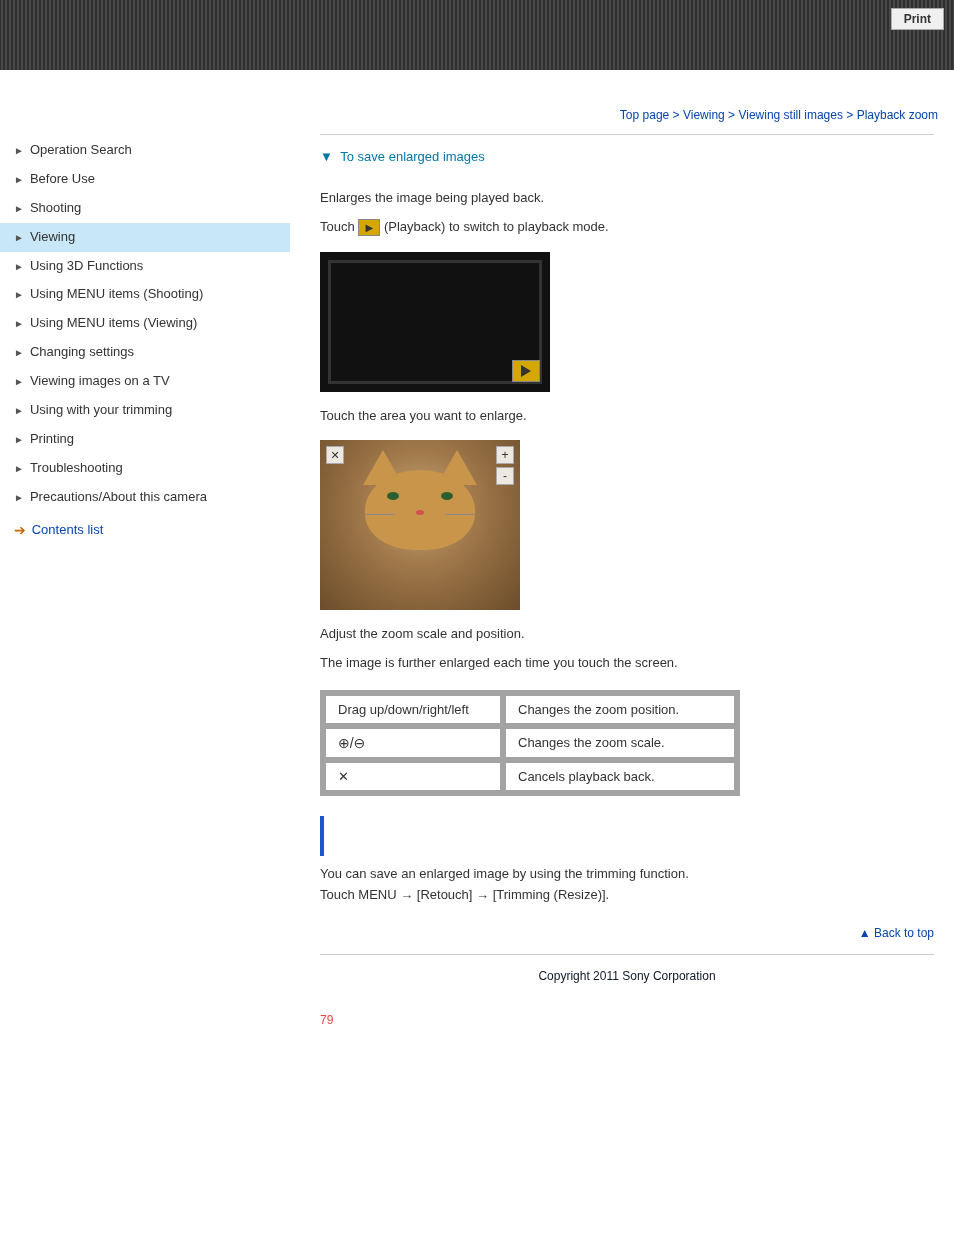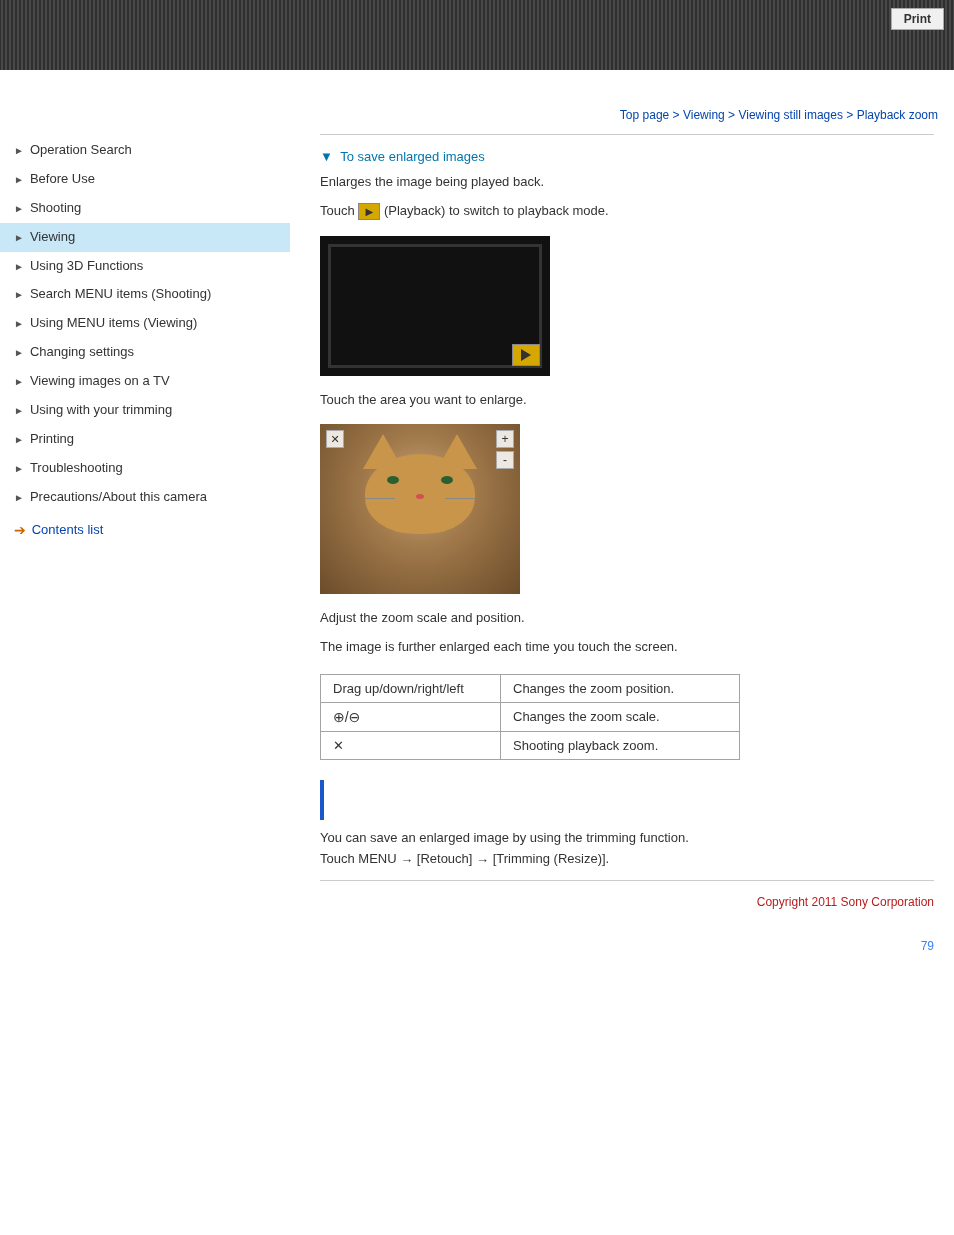--- a/index.html
+++ b/index.html
@@ -111,21 +111,21 @@
 
     .top-divider {
       border: none;
       border-top: 1px solid #ccc;
       margin: 8px 0 14px 0;
     }
 
     .section-title {
       color: #0077aa;
       font-size: 13px;
-      margin-bottom: 8px;
+      margin-bottom: 24px;
     }
     .triangle-down {
       color: #0077aa;
       margin-right: 4px;
     }
 
     .content-text {
       font-size: 13px;
       color: #333;
       line-height: 1.6;
@@ -181,21 +181,21 @@
     }
 
     
     .info-table {
       border-collapse: collapse;
       width: 420px;
       margin: 16px 0;
       font-size: 13px;
     }
     .info-table td {
-      border: 1px solid #a3a3a3;
+      border: 6px solid #a3a3a3;
       padding: 6px 12px;
     }
     .info-table td:first-child {
       width: 180px;
     }
 
     
     .note-section {
       margin: 20px 0 10px 0;
     }
@@ -226,29 +226,29 @@
       cursor: pointer;
     }
     .back-to-top a { color: #0645ad; text-decoration: none; }
 
     .bottom-divider {
       border: none;
       border-top: 1px solid #ccc;
       margin: 4px 0;
     }
     .copyright {
-      text-align: right;
+      text-align: center;
       font-size: 12px;
-      color: #b91c1c;
+      color: #0f172a;
       padding: 10px 0;
     }
     .page-number {
-      text-align: right;
+      text-align: left;
       font-size: 12px;
-      color: #3b82f6;
+      color: #ef4444;
       padding: 20px 0 10px 0;
     }
 
     
     .zoom-icons-cell {
       font-size: 14px;
       color: #333;
     }
   </style>
 </head>
@@ -286,21 +286,21 @@
     <div class="sidebar-item active">
       <span class="arrow">►</span>
       <span class="label">Viewing</span>
     </div>
     <div class="sidebar-item">
       <span class="arrow">►</span>
       <span class="label">Using 3D Functions</span>
     </div>
     <div class="sidebar-item">
       <span class="arrow">►</span>
-      <span class="label">Search MENU items (Shooting)</span>
+      <span class="label">Using MENU items (Shooting)</span>
     </div>
     <div class="sidebar-item">
       <span class="arrow">►</span>
       <span class="label">Using MENU items (Viewing)</span>
     </div>
     <div class="sidebar-item">
       <span class="arrow">►</span>
       <span class="label">Changing settings</span>
     </div>
     <div class="sidebar-item">
@@ -395,33 +395,37 @@
       <tr>
         <td class="zoom-icons-cell">
           <span style="font-size:14px;">⊕/⊖</span>
         </td>
         <td>Changes the zoom scale.</td>
       </tr>
       <tr>
         <td>
           <span style="font-size:13px;">✕</span>
         </td>
-        <td>Shooting playback zoom.</td>
+        <td>Cancels playback back.</td>
       </tr>
     </tbody>
       </table>
 
     <div class="note-section">
       <div class="note-bar-container">
         <div class="note-bar"></div>
       </div>
       <p class="note-content">You can save an enlarged image by using the trimming function.</p>
       <p class="note-content">Touch MENU → [Retouch] → [Trimming (Resize)].</p>
     </div>
 
+    <div class="back-to-top">
+      <span style="color:#0645ad;">▲ </span>
+      <a href="#">Back to top</a>
+    </div>
 
     <hr class="bottom-divider">
 
     <div class="copyright">Copyright 2011 Sony Corporation</div>
 
     <div class="page-number">79</div>
   </div>
 </div>
 
 </body></html>

